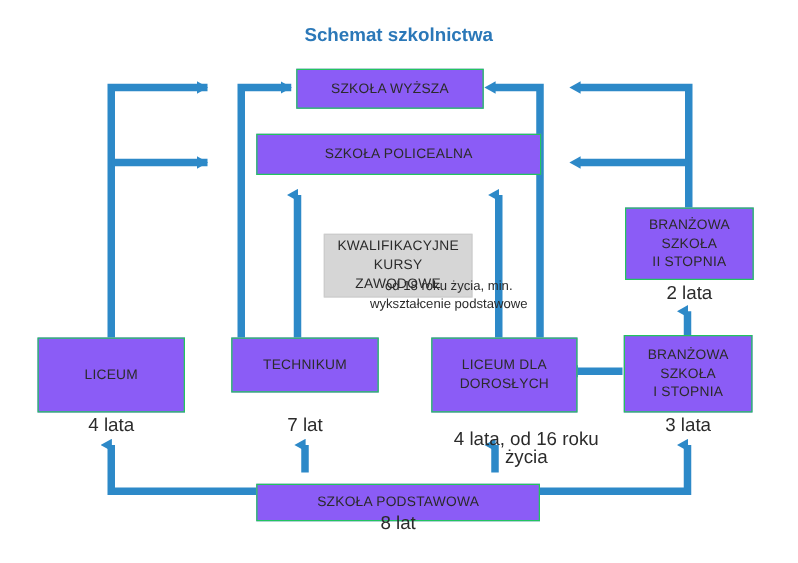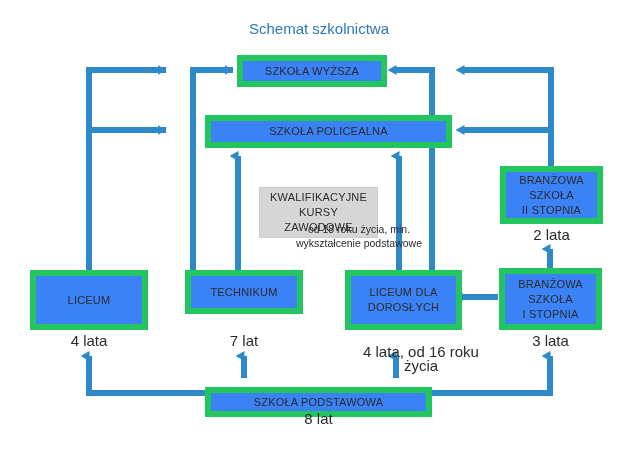--- a/index.html
+++ b/index.html
@@ -18,22 +18,22 @@
   #arrow-layer {
     position: absolute;
     left: 0;
     top: 0;
     width: 638px;
     height: 450px;
     pointer-events: none;
   }
   .node {
     position: absolute;
-    background: #3b82f6;
-    border: 6px solid #22c55e;
+    background: #8b5cf6;
+    border: 1px solid #22c55e;
     box-sizing: border-box;
     display: flex;
     align-items: center;
     justify-content: center;
     text-align: center;
     color: #2b2b2b;
     font-size: 11px;
     letter-spacing: 0.2px;
     line-height: 15px;
     z-index: 2;
@@ -63,21 +63,21 @@
     white-space: pre-line;
     z-index: 2;
   }
   #page-title {
     position: absolute;
     width: 638px;
     top: 20px;
     left: 0;
     text-align: center;
     font-size: 15px;
-    font-weight: normal;
+    font-weight: bold;
     color: #2b78b8;
     z-index: 3;
   }
 </style>
 </head>
 <body>
 
 <div id="canvas">
 
   <div id="page-title">Schemat szkolnictwa</div>
@@ -124,21 +124,21 @@
       <path d="M 551 166 L 551 70 L 464 70" marker-end="url(#ah-left)"></path>
 
       <path d="M 551 130 L 464 130" marker-end="url(#ah-left)"></path>
     </g>
   </svg>
 
   <div class="node" style="left:237px; top:55px; width:150px; height:32px;">
     <span class="node-text">SZKOŁA WYŻSZA</span>
   </div>
 
-  <div class="node" style="left:205px; top:115px; width:247px; height:33px;">
+  <div class="node" style="left:205px; top:107px; width:228px; height:33px;">
     <span class="node-text">SZKOŁA POLICEALNA</span>
   </div>
 
   <div class="node kkz" style="left:259px; top:167px; width:119px; height:51px;margin-top:20px;">
     <span class="node-text">KWALIFIKACYJNE
 KURSY ZAWODOWE</span>
   </div>
   <div class="note" style="left:249px; top:222px; width:140px;margin-left:40px;">od 18 roku życia, min.
 wykształcenie podstawowe</div>
 

